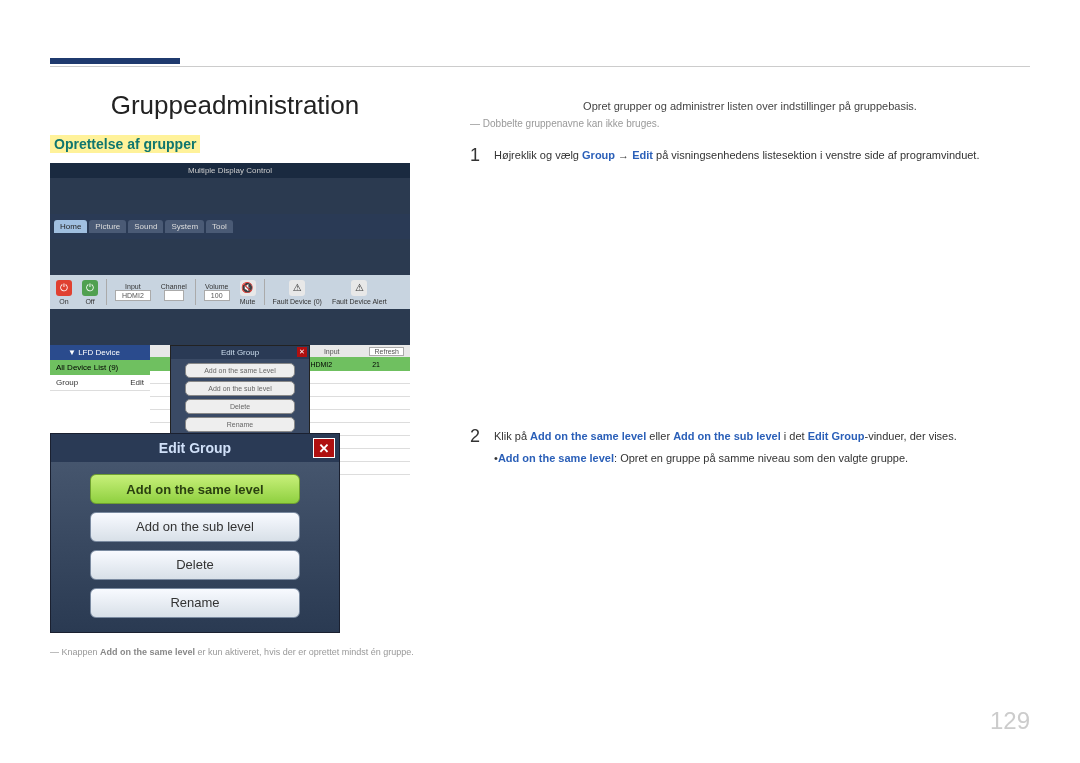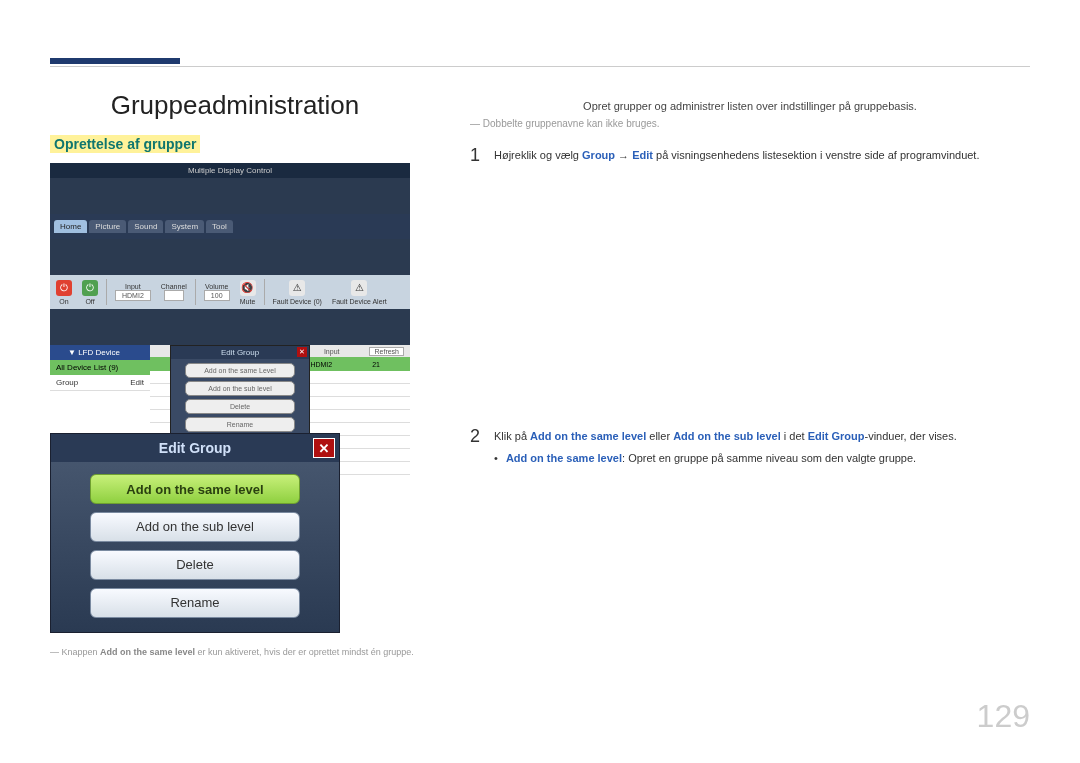--- a/index.html
+++ b/index.html
@@ -204,31 +204,31 @@
   .step {
     display: flex; gap: 14px; margin-bottom: 260px;
     font-size: 11px; color: #333;
   }
   .step:nth-of-type(2) { margin-bottom: 14px; }
   .step-num {
     font-size: 18px; font-weight: 400;
   }
   .step-body { padding-top: 4px; flex: 1; }
   .blue { color: #2a5fb8; font-weight: 700; }
-  .bullet { margin-top: 10px; display:flex; gap:8px; font-size:11px; }
+  .bullet { margin-top: 10px; display:flex; gap:0; font-size:11px; }
   .bullet .dot::before { content: "•"; }
   .footnote {
     font-size: 9px; color: #999; margin-top: 14px;
   }
   .footnote .bold { font-weight: 700; color: #888; }
   .footnote::before { content: "― "; }
   .pagenum {
     position: absolute;
     bottom: 28px; right: 50px;
-    font-size: 32px;
+    font-size: 24px;
     color: #ccc;
     font-weight: 300;
   }
 </style>
 </head>
 <body>
 
 <div class="accent-bar"></div>
 <div class="hr"></div>
 

